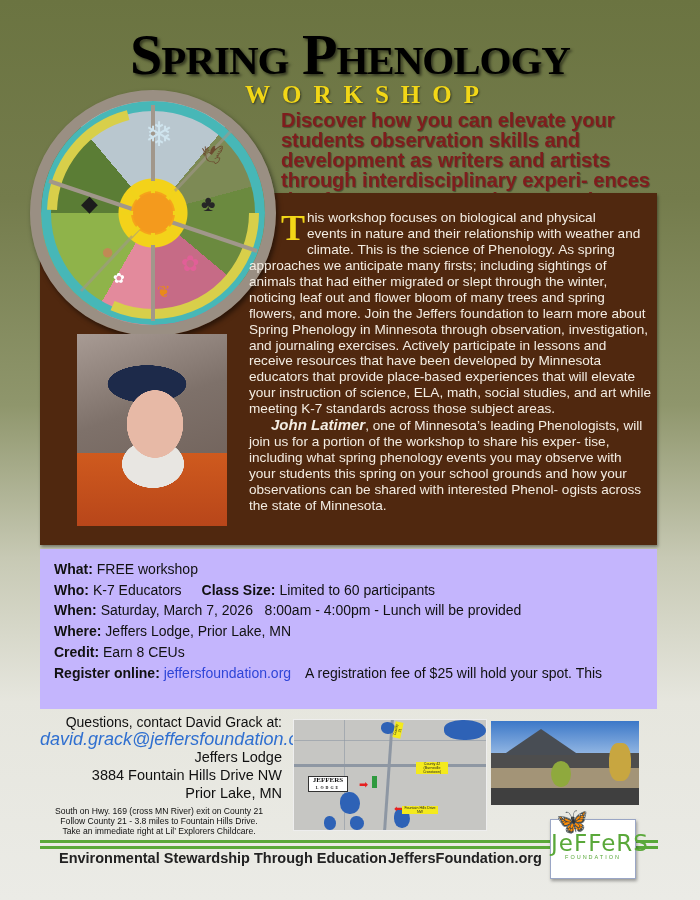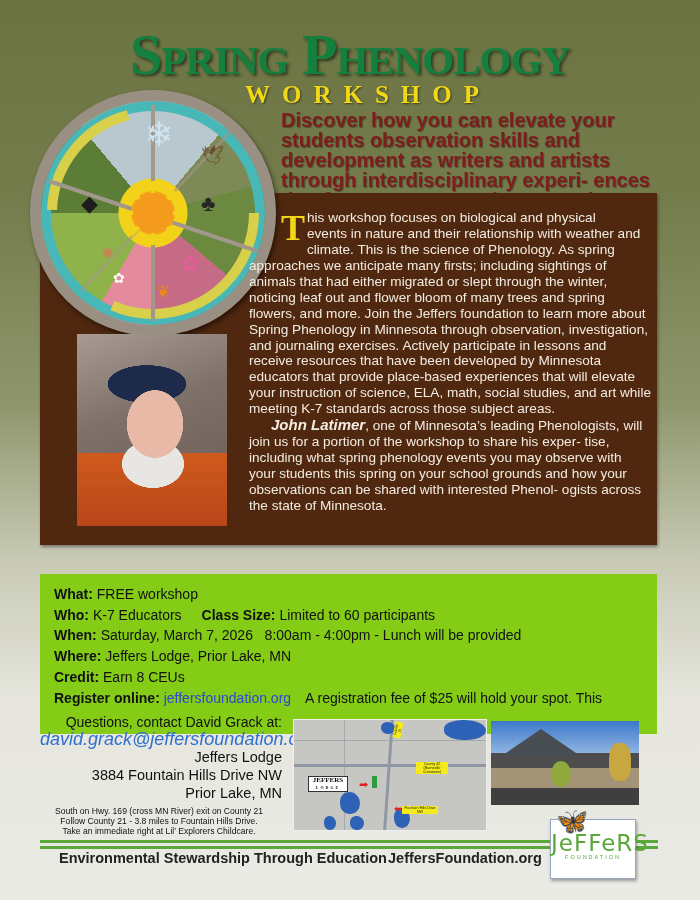--- a/index.html
+++ b/index.html
@@ -7,21 +7,21 @@
     width:700px; height:900px; overflow:hidden; position:relative;
     font-family: "Liberation Sans", "DejaVu Sans", sans-serif;
     background: linear-gradient(180deg, #6b7441 0%, #747c4c 22%, #8f966c 45%, #c7c9b4 62%, #e6e6de 78%, #ebebe6 100%);
   }
   .abs { position:absolute; }
 
   
   .title {
     left:0; width:700px; top:24px; text-align:center;
     font-family:"Liberation Serif","DejaVu Serif",serif; font-weight:bold;
-    color:#15803d; text-shadow:2px 2px 3px rgba(0,0,0,0.55);
+    color:#000000; text-shadow:2px 2px 3px rgba(0,0,0,0.55);
     font-size:58px; letter-spacing:-1px; line-height:62px;
     font-variant: small-caps;
   }
   .subtitle {
     left:245px; top:80px; width:230px; text-align:right;
     font-family:"Liberation Serif","DejaVu Serif",serif; font-weight:bold;
     color:#f2d717; font-size:25px; letter-spacing:12px; line-height:30px;
     text-shadow:1px 1px 2px rgba(0,0,0,0.5);
   }
   .intro {
@@ -65,21 +65,21 @@
       radial-gradient(ellipse 40px 48px at 78px 90px, #e7b9a6 0 70%, transparent 71%),
       radial-gradient(ellipse 44px 34px at 76px 130px, #e8e6e2 0 70%, transparent 71%),
       radial-gradient(ellipse 46px 22px at 70px 50px, #1d2a4a 0 85%, transparent 86%),
       linear-gradient(180deg, transparent 0 62%, #cf5a1e 62%, #b8461a 100%),
       linear-gradient(160deg, #a89b94 0%, #7e716a 40%, #6a5a52 100%);
   }
 
   
   .info {
     left:40px; top:549px; width:617px; height:160px;
-    background:#84cc16; color:#111; font-size:14px;margin-top:25px;
+    background:#c4b5fd; color:#111; font-size:14px;
   }
   .info .row { position:absolute; left:14px; line-height:18px; }
   .info b { font-weight:bold; }
   .link { color:#2f45d8; }
 
   
   .contact {
     left:40px; top:714px; width:242px; text-align:right; color:#111;
   }
   .contact .q { font-size:14px; line-height:17px; }

